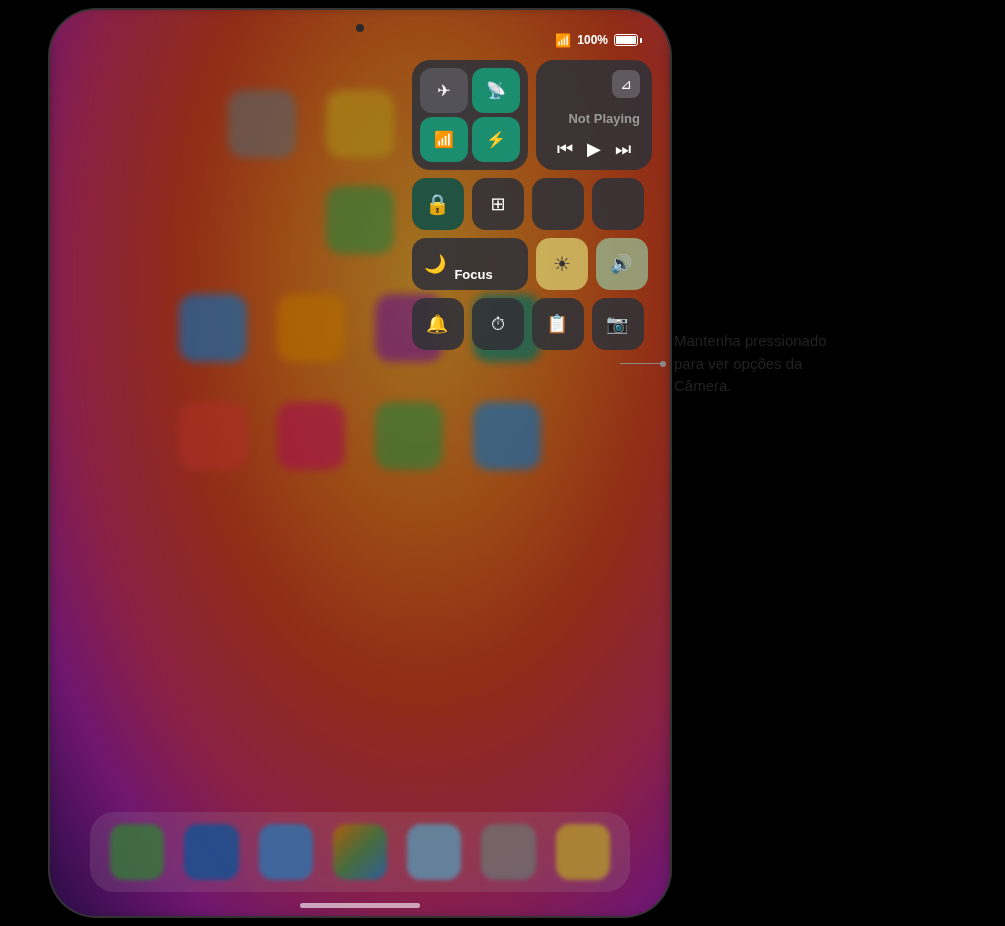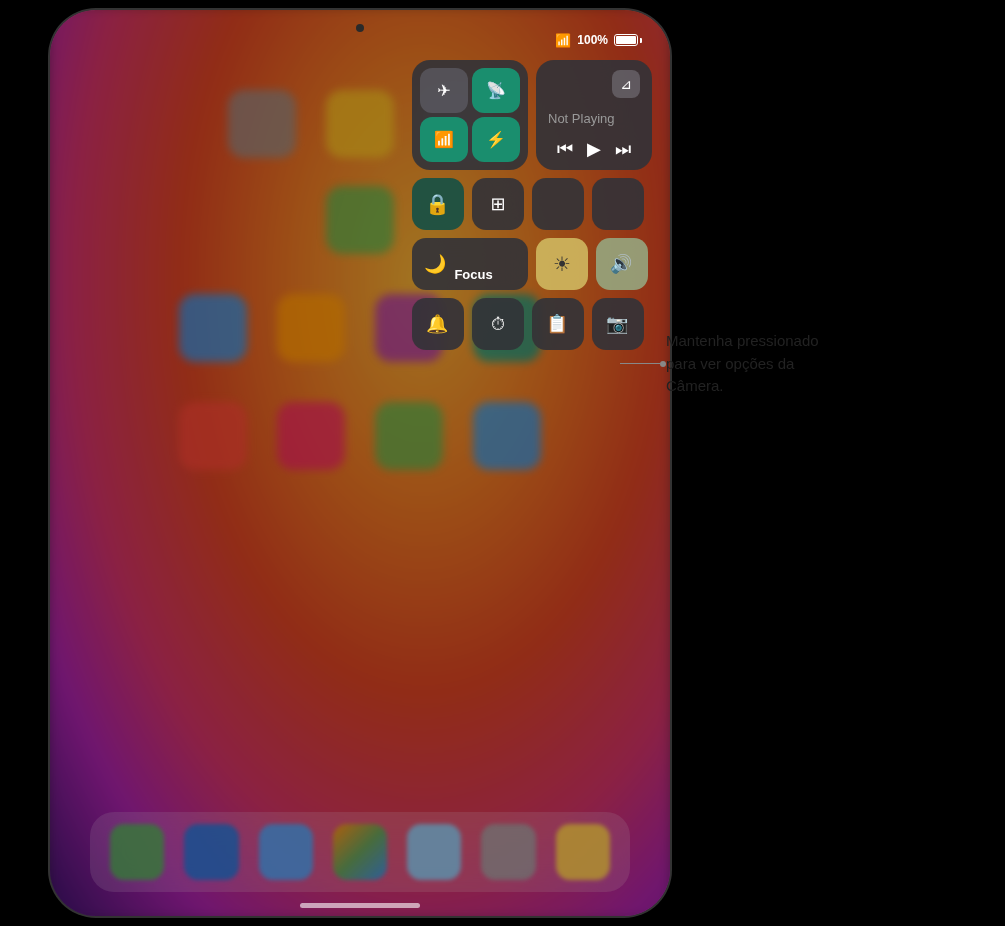--- a/index.html
+++ b/index.html
@@ -241,22 +241,22 @@
       border-radius: 8px;
       display: flex;
       align-items: center;
       justify-content: center;
       cursor: pointer;
     }
 
     .not-playing-text {
       font-size: 13px;
       color: #999;
-      font-weight: 400;
-      text-align: left;
+      font-weight: 700;
+      text-align: right;
     }
 
     .playback-controls {
       display: flex;
       align-items: center;
       justify-content: center;
       gap: 14px;
     }
 
     .play-ctrl-btn {
@@ -520,16 +520,16 @@
     <div class="home-indicator"></div>
 
   </div>
 </div>
 
 <div class="callout" style="position:absolute; left:620px; top:330px; display:flex; align-items:center; gap:0;">
   <div style="display:flex;align-items:center;">
     <div style="width:40px;height:1px;background:#888;"></div>
     <div style="width:6px;height:6px;border-radius:50%;background:#888;"></div>
   </div>
-  <div style="font-size: 15px; color: rgb(34, 34, 34); line-height: 1.5; margin-left: 0; max-width: 230px; white-space: pre-line;">Mantenha pressionado
+  <div style="font-size: 15px; color: rgb(34, 34, 34); line-height: 1.5; margin-left: 8px; max-width: 230px; white-space: pre-line;">Mantenha pressionado
 para ver opções da
 Câmera.</div>
 </div>
 
 </body></html>

